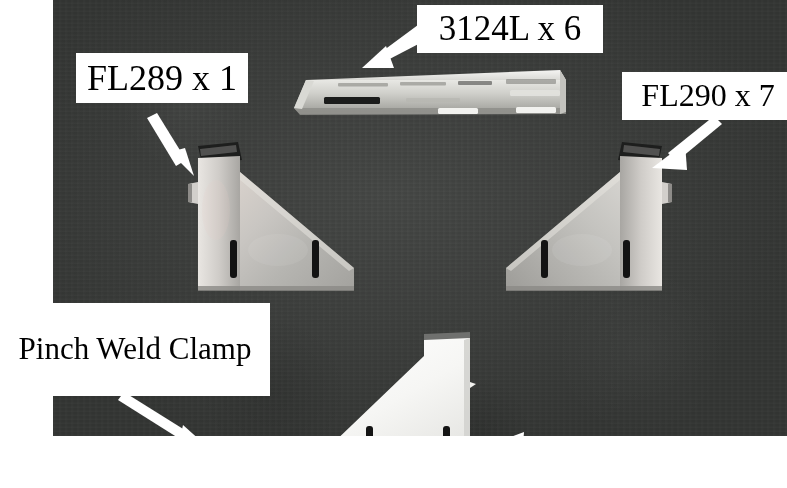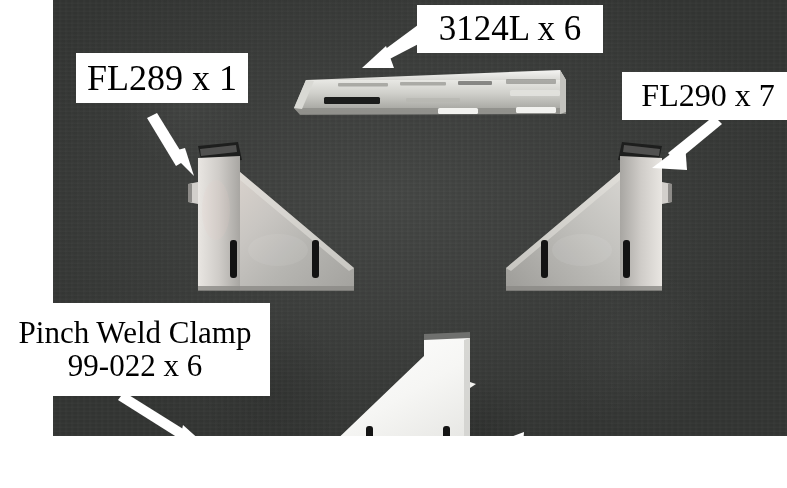--- a/index.html
+++ b/index.html
@@ -271,17 +271,16 @@
   <div class="label-box" style="left:56px; top:53px; width:172px; height:50px; font-size:36px;margin-left:20px;">
     <span class="lbl-line">FL289 x 1</span>
   </div>
 
   <div class="label-box" style="left:622px; top:72px; width:172px; height:48px; font-size:32px;">
     <span class="lbl-line">FL290 x 7</span>
   </div>
 
   <div class="label-box" style="left:0px; top:303px; width:270px; height:93px; font-size:31px;">
     <span class="lbl-line">Pinch Weld Clamp</span>
-    <span class="lbl-line">99-022 x 6</span>
   </div>
 
 
 </div>
 
 </body></html>

